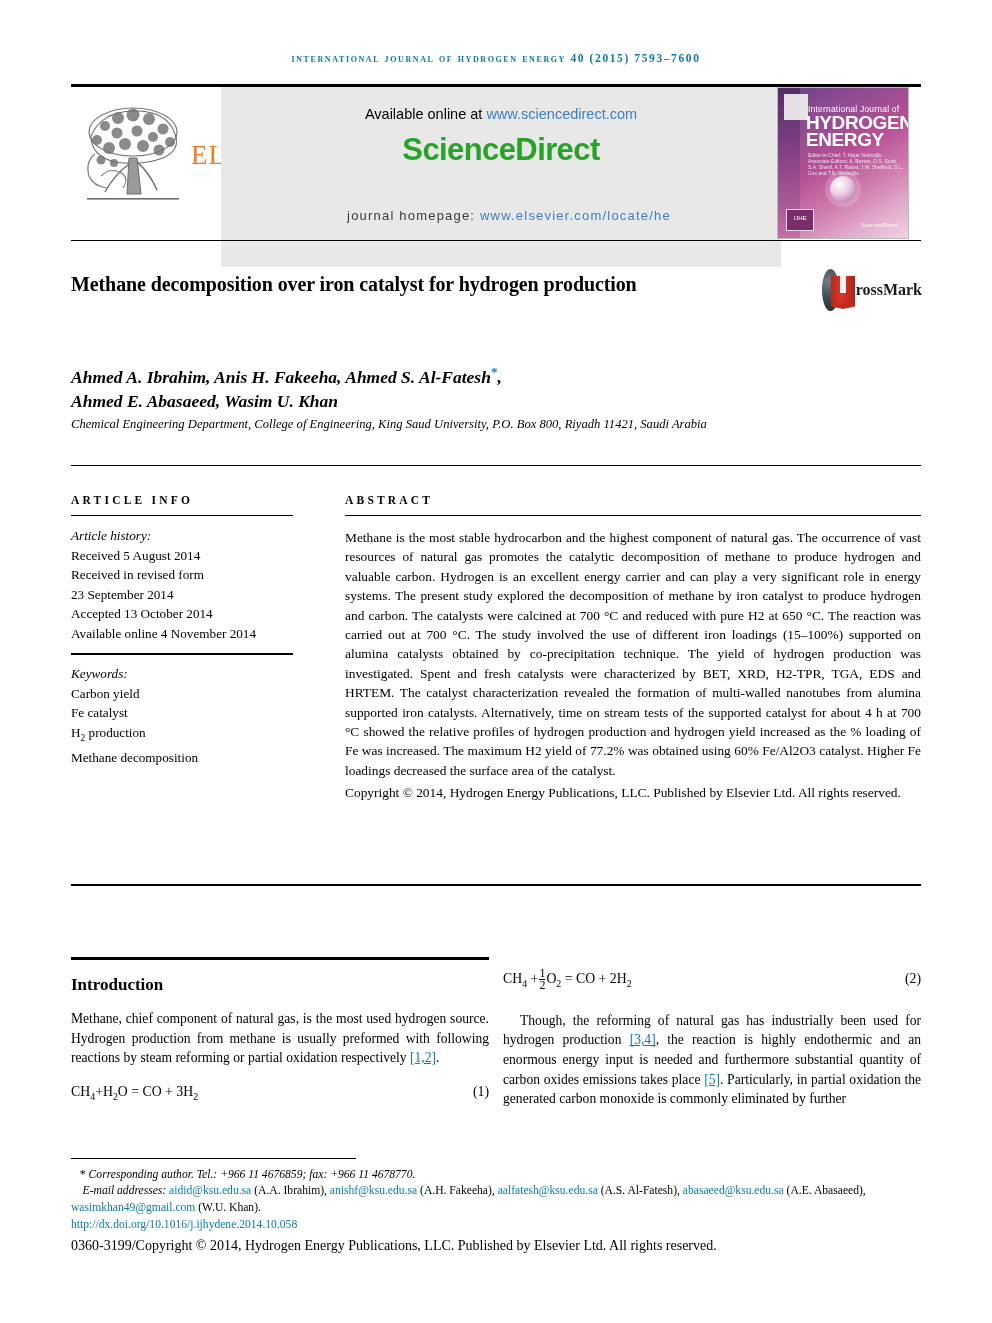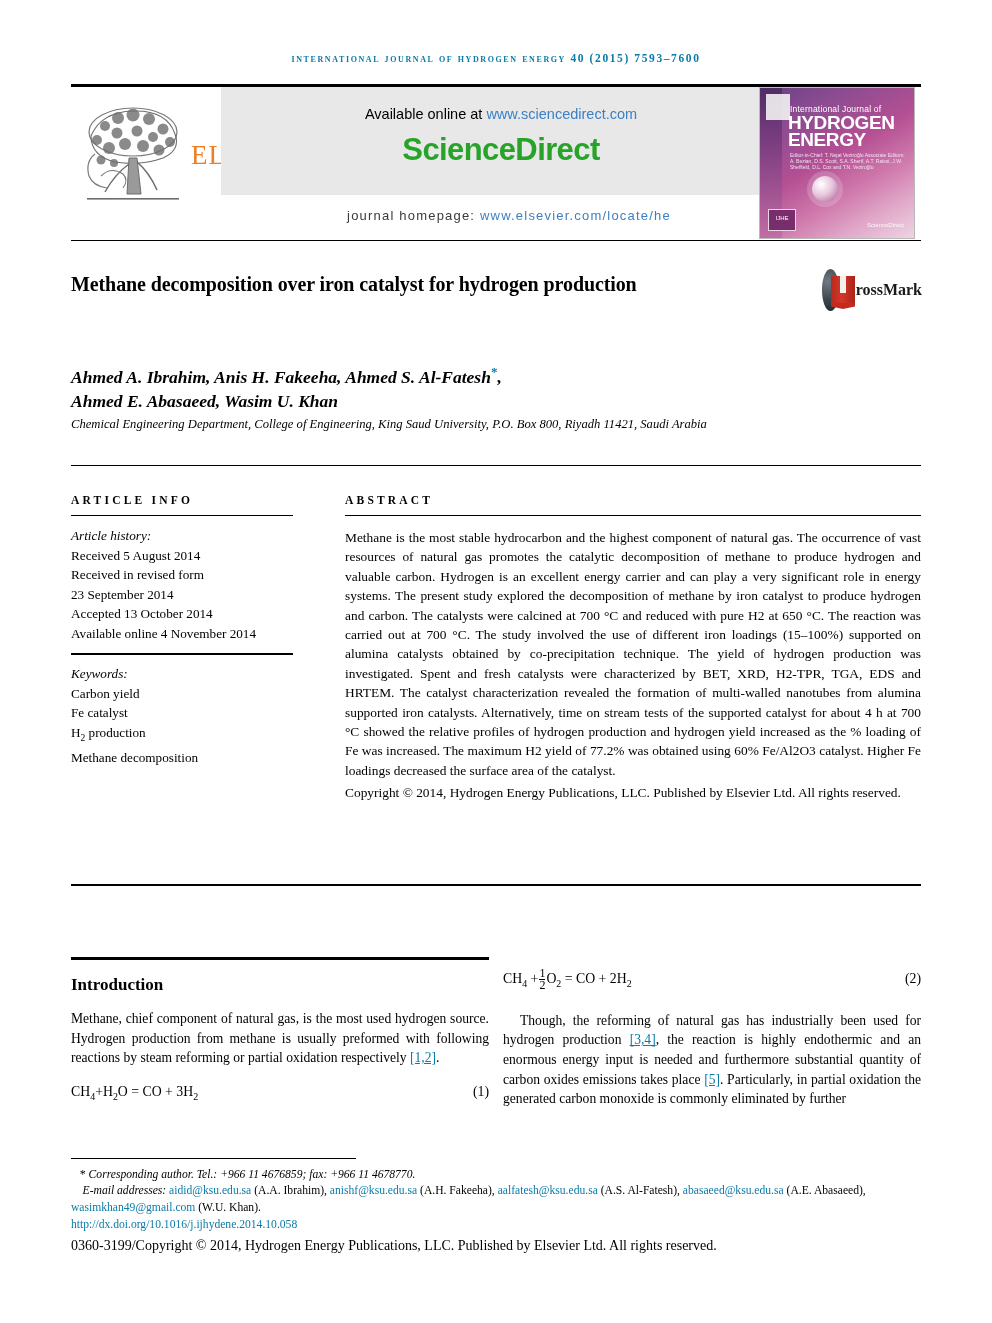--- a/index.html
+++ b/index.html
@@ -57,21 +57,21 @@
     font-family: "Liberation Serif", serif;
     font-size: 27px;
     letter-spacing: 1px;
     color: #ef7d22;
     line-height: 1;
     margin-top: 1px;
   }
 
   .hdr-center {
     position: absolute;
-    left: 150px; top: 0px; width: 560px; height: 108px;
+    left: 150px; top: 0px; width: 560px; height: 180px;
     background: #e8e8e8;
     text-align: center;
   }
   .avail {
     margin-top: 19px;
     font-family: "Liberation Sans", sans-serif;
     font-size: 14.5px;
     color: #000;
   }
   .avail a { color: #3b7fc4; text-decoration: none; }
@@ -88,21 +88,21 @@
     font-family: "Liberation Sans", sans-serif;
     font-size: 13px;
     letter-spacing: 1.2px;
     color: #3a3a3a;
     margin-left: 16px;
   }
   .jhome a { color: #3b7fc4; text-decoration: none; }
 
   .hdr-cover {
     position: absolute;
-    right: 6px; top: 0px; width: 156px; height: 152px;
+    right: 12px; top: 0px; width: 132px; height: 152px;
     border: 1px solid #b9b9b9;
     box-sizing: border-box;
     overflow: hidden;
     background: linear-gradient(150deg,#6b3f86 0%, #8d4c91 22%, #b44f93 46%, #d07aad 66%, #e0a8c8 82%, #efd4e3 100%);
     margin-left: 26px;
   }
   .cover-stripe {
     position:absolute; left:0; top:0; width:22px; height:100%;
     background: linear-gradient(180deg,#4c2a63,#7b3d80 40%,#c06ba3 100%);
     opacity:.85;

